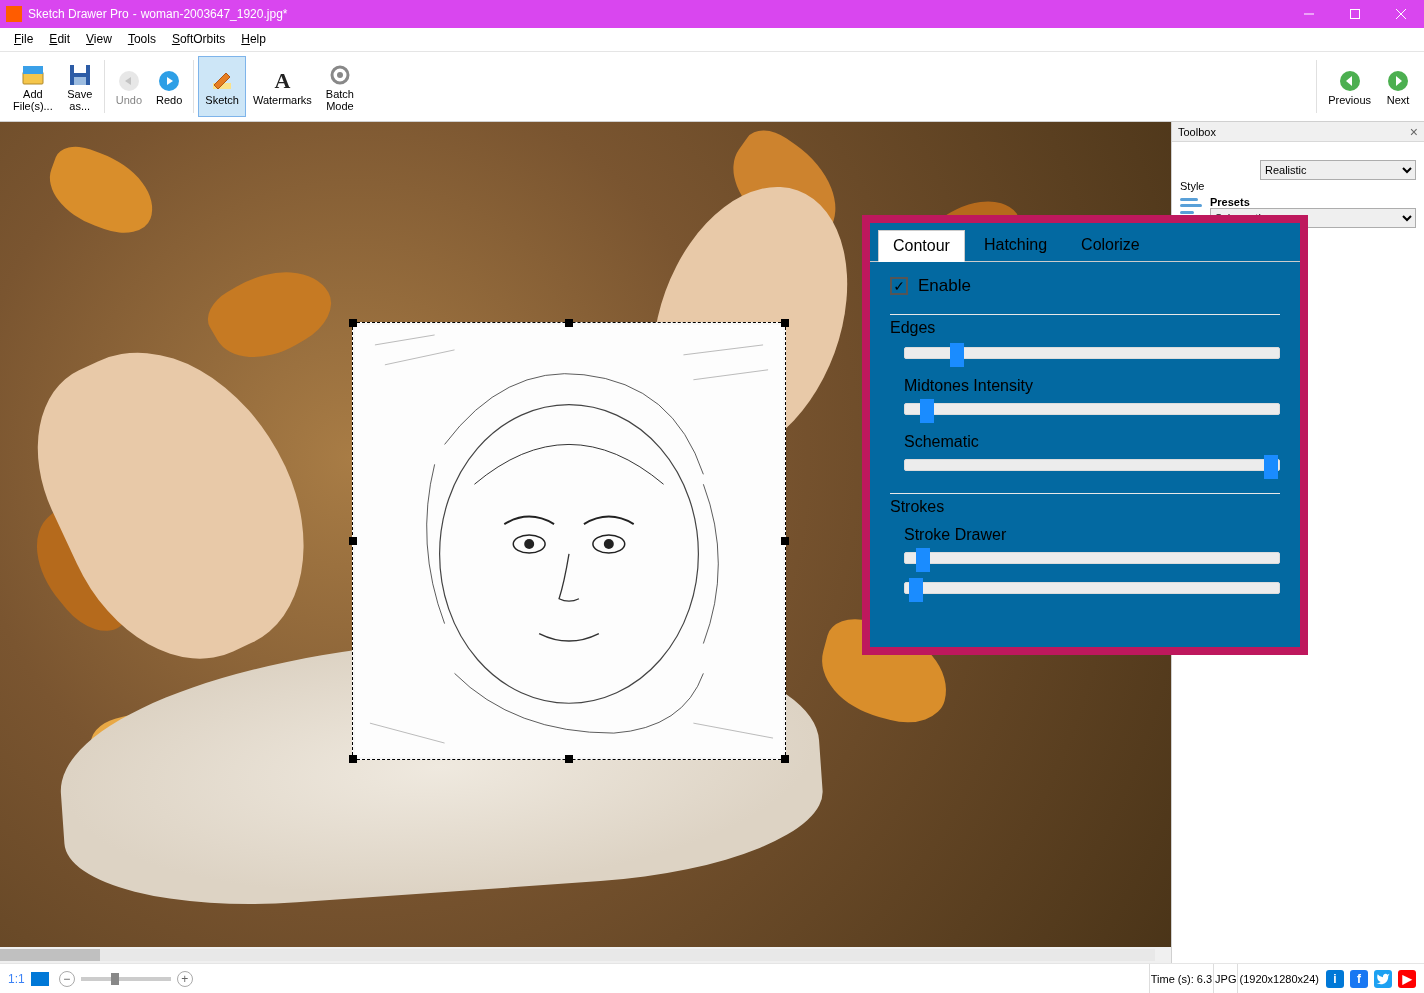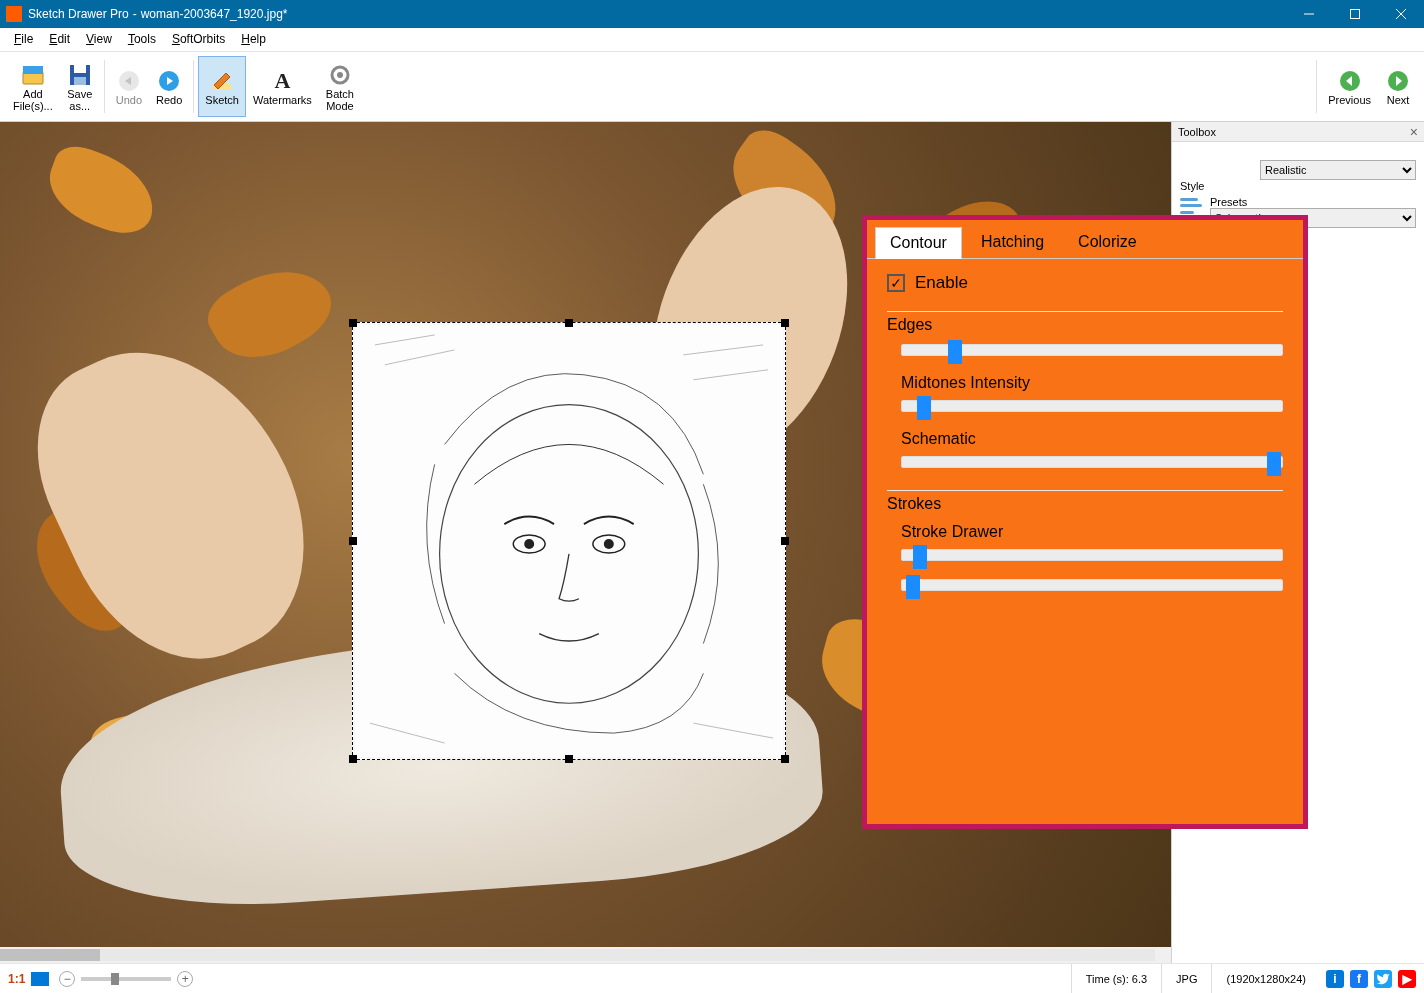--- a/index.html
+++ b/index.html
@@ -1,19 +1,19 @@
 <!DOCTYPE html>
 <html><head>
 <meta charset="utf-8">
 <style>
 * { box-sizing: border-box; margin: 0; padding: 0; font-family: "Segoe UI", Tahoma, sans-serif; }
 body { width: 1424px; height: 993px; background: #fff; overflow: hidden; position: relative; }
 
 
-.titlebar { height: 28px; background: #0369a1; color: #fff; display: flex; align-items: center; font-size: 12px; padding-left: 6px; }
+.titlebar { height: 28px; background: #d946ef; color: #fff; display: flex; align-items: center; font-size: 12px; padding-left: 6px; }
 .titlebar .app-icon { width: 16px; height: 16px; background: #ff5c00; margin-right: 6px; display: inline-block; }
 .titlebar .spacer { flex: 1; }
 .win-btn { width: 46px; height: 28px; display: flex; align-items: center; justify-content: center; color: #fff; }
 
 
 .menubar { height: 24px; background: #fff; border-bottom: 1px solid #e5e5e5; display: flex; padding-left: 6px; font-size: 12px; }
 .menu-item { padding: 4px 8px; }
 .menu-item span.ul { text-decoration: underline; }
 
 
@@ -43,41 +43,41 @@
 .panel-row { display: flex; align-items: center; margin-bottom: 4px; }
 .panel-row label { width: 80px; margin-top: 32px; }
 .panel-row select { flex: 1; font-size: 11px; height: 20px; border:1px solid #adadad;}
 .equalizer-icon { width:24px; height:20px; display:inline-flex; flex-direction:column; justify-content:space-around; margin-right:6px;}
 .equalizer-icon span{height:3px; background:#59a0d8; border-radius:2px;}
 .equalizer-icon span:nth-child(1){width:18px;}
 .equalizer-icon span:nth-child(2){width:22px;}
 .equalizer-icon span:nth-child(3){width:14px;}
 
 
-.callout { position: absolute; left: 862px; top: 215px; width: 446px; height: 614px; border: 5px solid #be185d; background: #f97316; }
+.callout { position: absolute; left: 862px; top: 215px; width: 446px; height: 440px; border: 8px solid #be185d; background: #0369a1; }
 .cal-tabs { display: flex; border-bottom: 1px solid #ccc; padding: 6px 8px 0 8px; }
 .cal-tab { padding: 6px 14px; font-size: 16px; border: 1px solid transparent; margin-right: 4px; }
 .cal-tab.active { border: 1px solid #ccc; border-bottom: 1px solid #fff; background: #fff; position: relative; top: 1px; }
 .cal-body { padding: 14px 20px; }
 .cal-check { display: flex; align-items: center; font-size: 17px; margin-bottom: 18px; }
 .cal-check .box { width: 18px; height: 18px; border: 2px solid #555; margin-right: 10px; display: flex; align-items: center; justify-content: center; font-size: 14px; }
 .cal-group-title { font-size: 16px; margin-bottom: 10px; }
 .cal-group { border-top: 1px solid #e8e8e8; margin-bottom: 22px; padding-top:4px;}
 .cal-slider-wrap { margin: 6px 0 18px 14px; }
 .cal-slider-label { font-size: 16px; margin-bottom: 8px; }
 .cal-track { height: 12px; background: #ececec; border: 1px solid #dcdcdc; border-radius: 2px; position: relative; }
 .cal-thumb { position: absolute; top: -5px; width: 14px; height: 24px; background: #1a8cff; }
 .bottombar { position: absolute; left: 0; right: 0; bottom: 0; height: 30px; background: #fff; border-top: 1px solid #e5e5e5; display: flex; align-items: center; padding: 0 8px; font-size: 12px; }
-.bottombar .scale-label{ color:#c2410c; font-weight:bold; margin-right:6px;}
+.bottombar .scale-label{ color:#3b82f6; font-weight:normal; margin-right:6px;}
 .bottombar .fit-icon{width:18px;height:14px;background:#0078d7;margin-right:10px;}
 .zoom-slider{width:90px;height:4px;background:#ccc;position:relative;margin:0 6px;}
 .zoom-slider .z-thumb{position:absolute;width:8px;height:12px;background:#888;top:-4px;left:30px;}
 .zoom-end{width:16px;height:16px;border-radius:50%;border:1px solid #aaa;display:flex;align-items:center;justify-content:center;font-size:12px;color:#666;}
 .bottombar .spacer{flex:1;}
-.status-cell{border-left:1px solid #ddd;padding:0 14px;height:100%;display:flex;align-items:center;font-size:11px;}
+.status-cell{border-left:1px solid #ddd;padding:0 1px;height:100%;display:flex;align-items:center;font-size:11px;}
 .social{width:18px;height:18px;margin-left:6px;border-radius:3px;display:flex;align-items:center;justify-content:center;color:#fff;font-size:12px;font-weight:bold;}
 .hscroll{position:absolute;left:0;bottom:30px;height:16px;right:253px;background:#f0f0f0;}
 .hscroll .htrack{position:absolute;left:16px;right:16px;top:2px;bottom:2px;background:#e8e8e8;}
 .hscroll .hthumb{position:absolute;left:0;width:100px;top:2px;bottom:2px;background:#c0c0c0;}
 </style>
 </head>
 <body>
 
 <div class="titlebar">
   <span class="app-icon"></span>
@@ -267,21 +267,21 @@
         <label>Style</label>
         <select><option>Realistic</option></select>
       </div>
       <div class="panel-row" style="align-items:flex-start">
         <div class="equalizer-icon">
             <span></span>
             <span></span>
             <span></span>
           </div>
         <div style="flex:1">
-          <div style="font-weight:normal">Presets</div>
+          <div style="font-weight:bold">Presets</div>
           <select style="width:100%"><option>Schematic</option></select>
         </div>
       </div>
     </div>
   </div>
 </div>
 
 <div class="callout">
   <div class="cal-tabs">
     <div class="cal-tab active">Contour</div>

